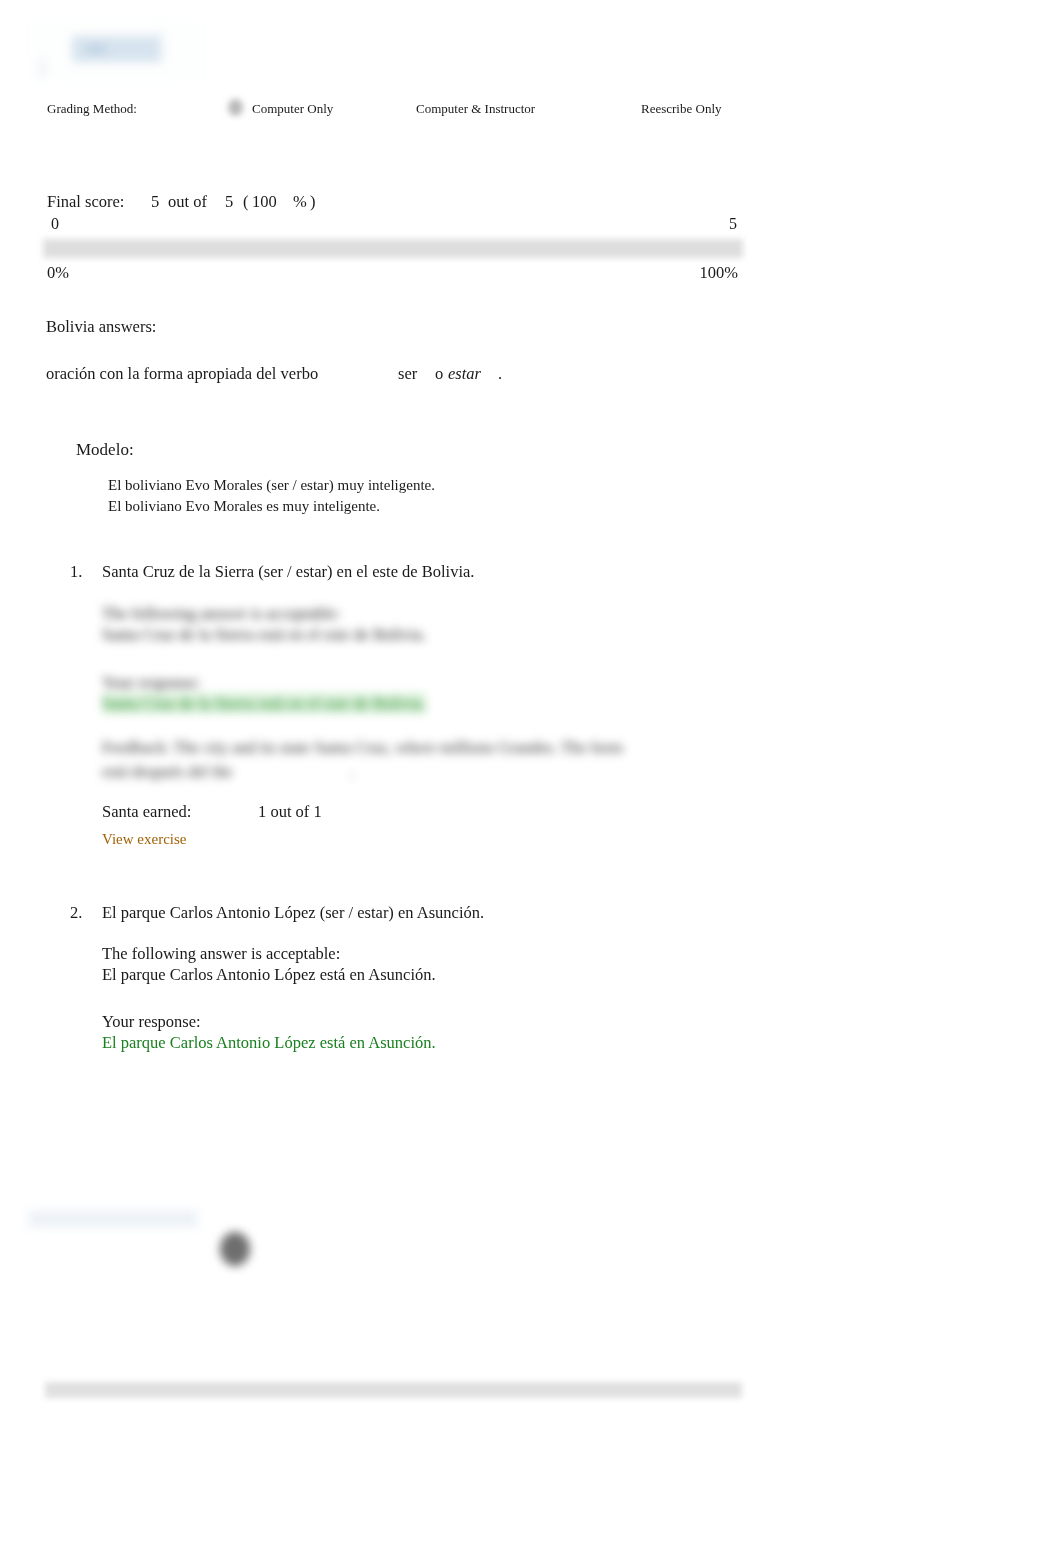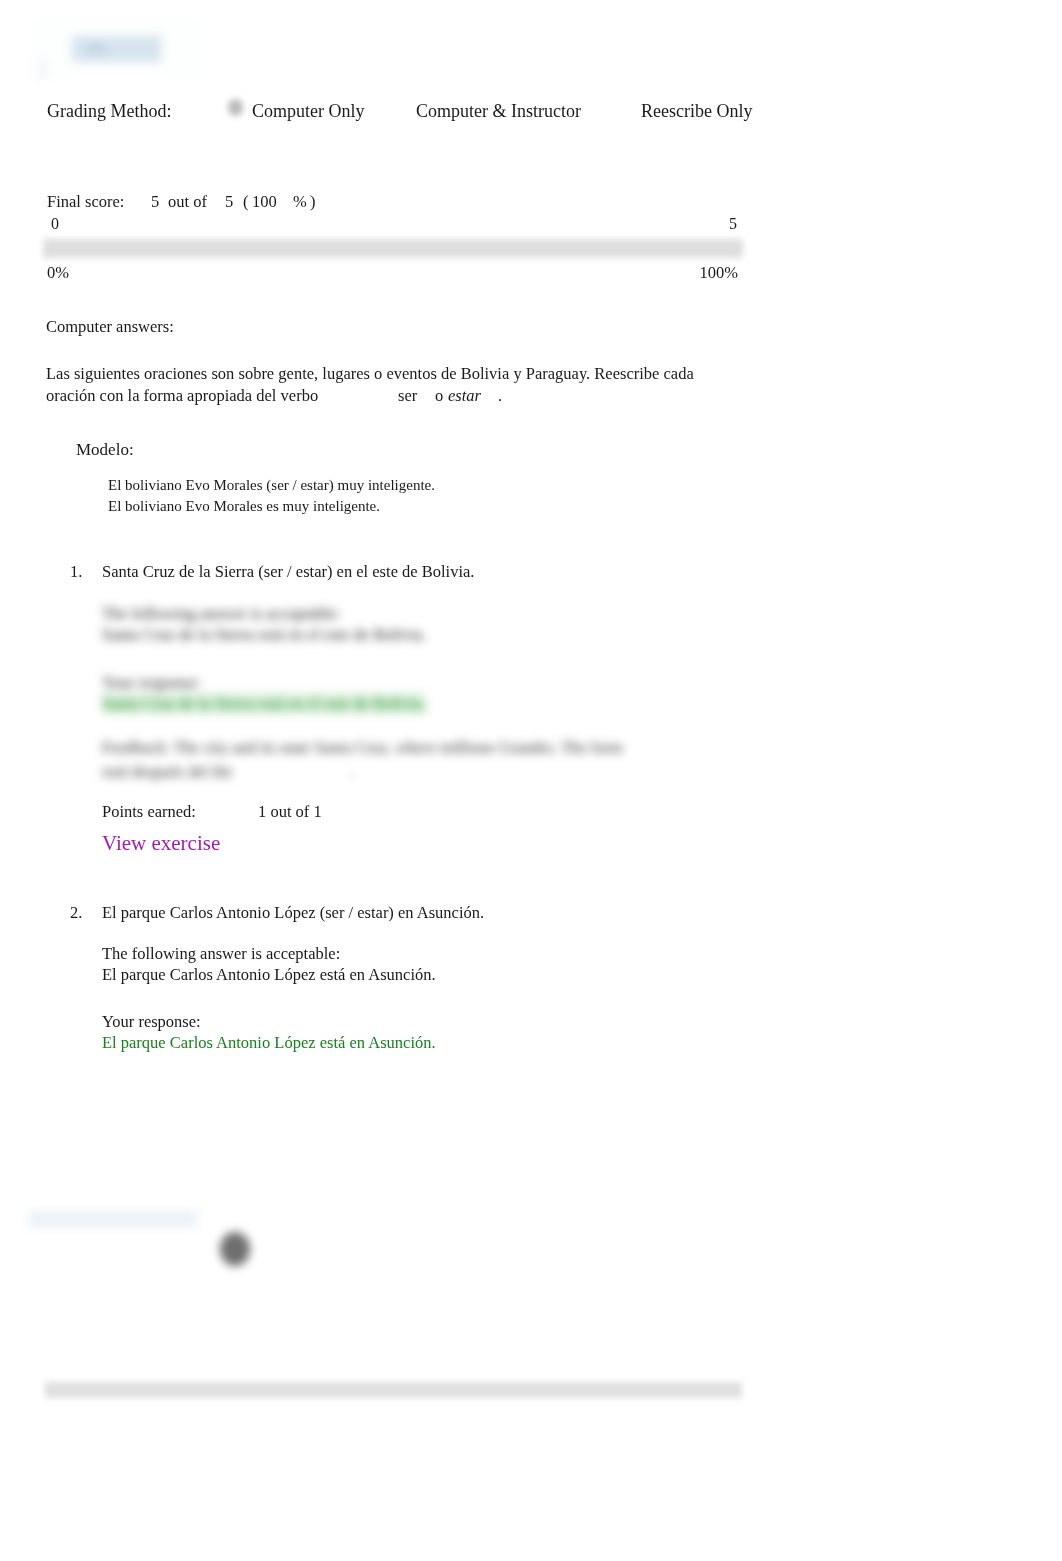--- a/index.html
+++ b/index.html
@@ -78,21 +78,21 @@
     height: 34px;
     background: #f2f6fa;
   }
 
   
   #grading-row {
     left: 47px;
     top: 101px;
     width: 800px;
     height: 26px;
-    font-size: 18px;
+    font-size: 13px;
   }
   #grading-row .gm-label {
     position: absolute;
     left: 0;
     top: 0;
   }
   #grading-row .gm-radio {
     position: absolute;
     left: 178px;
     top: -6px;
@@ -237,22 +237,22 @@
     position: absolute;
     font-size: 16.5px;
     height: 22px;
     width: 400px;
   }
   .points-line .pe-label { position: absolute; left: 0; top: 0; }
   .points-line .pe-value { position: absolute; left: 156px; top: 0; }
 
   .view-exercise {
     position: absolute;
-    font-size: 21px;
-    color: #a21caf;
+    font-size: 15px;
+    color: #a16207;
     cursor: pointer;
   }
 
   .feedback-block {
     position: absolute;
     font-size: 16.5px;
     line-height: 24px;
     color: #2a2a2a;
     width: 720px;
   }
@@ -342,24 +342,23 @@
     <div class="bar-track">
       <div class="bar-fill" style="width: 100%;"></div>
     </div>
   </div>
 
   <div class="abs" id="scale-bottom">
     <span class="sc-min">0%</span>
     <span class="sc-max">100%</span>
   </div>
 
-  <div class="abs nowrap" id="exercise-answers-heading">Computer answers:</div>
+  <div class="abs nowrap" id="exercise-answers-heading">Bolivia answers:</div>
 
   <div class="abs" id="directions">
-    <span class="nowrap">Las siguientes oraciones son sobre gente, lugares o eventos de Bolivia y Paraguay. Reescribe cada</span>
     <span class="dir-line2">
       <span class="nowrap">oración con la forma apropiada del verbo</span>
       <span class="verb-ser">ser</span>
       <span class="verb-o">o</span>
       <span class="verb-estar">estar</span>
       <span class="verb-dot">.</span>
     </span>
   </div>
 
   <div class="abs nowrap" id="modelo">Modelo:</div>
@@ -382,21 +381,21 @@
     <span class="response-text correct-hl nowrap">Santa Cruz de la Sierra está en el este de Bolivia.</span>
   </div>
 
   <div class="feedback-block blur-md" style="left:102px; top:736px;">
     <span class="nowrap">Feedback:      The city and its      state      Santa Cruz, where millions Grandes. The form</span><br>
     <span class="nowrap">está después del      the</span>
     <span class="fb-dot">.</span>
   </div>
 
   <div class="points-line" style="left:102px; top:802px;">
-    <span class="pe-label nowrap">Points earned:</span>
+    <span class="pe-label nowrap">Santa earned:</span>
     <span class="pe-value nowrap">1 out of 1</span>
   </div>
 
   <div class="view-exercise nowrap" style="left:102px; top:831px;">View exercise</div>
 
   <div class="item-number" style="left:70px; top:903px;">2.</div>
   <div class="item-prompt nowrap" style="left:102px; top:903px;">El parque Carlos Antonio López (ser / estar) en Asunción.</div>
 
   <div class="answer-block" style="left:102px; top:943px;">
     <span class="answer-label nowrap">The following answer is acceptable:</span>

